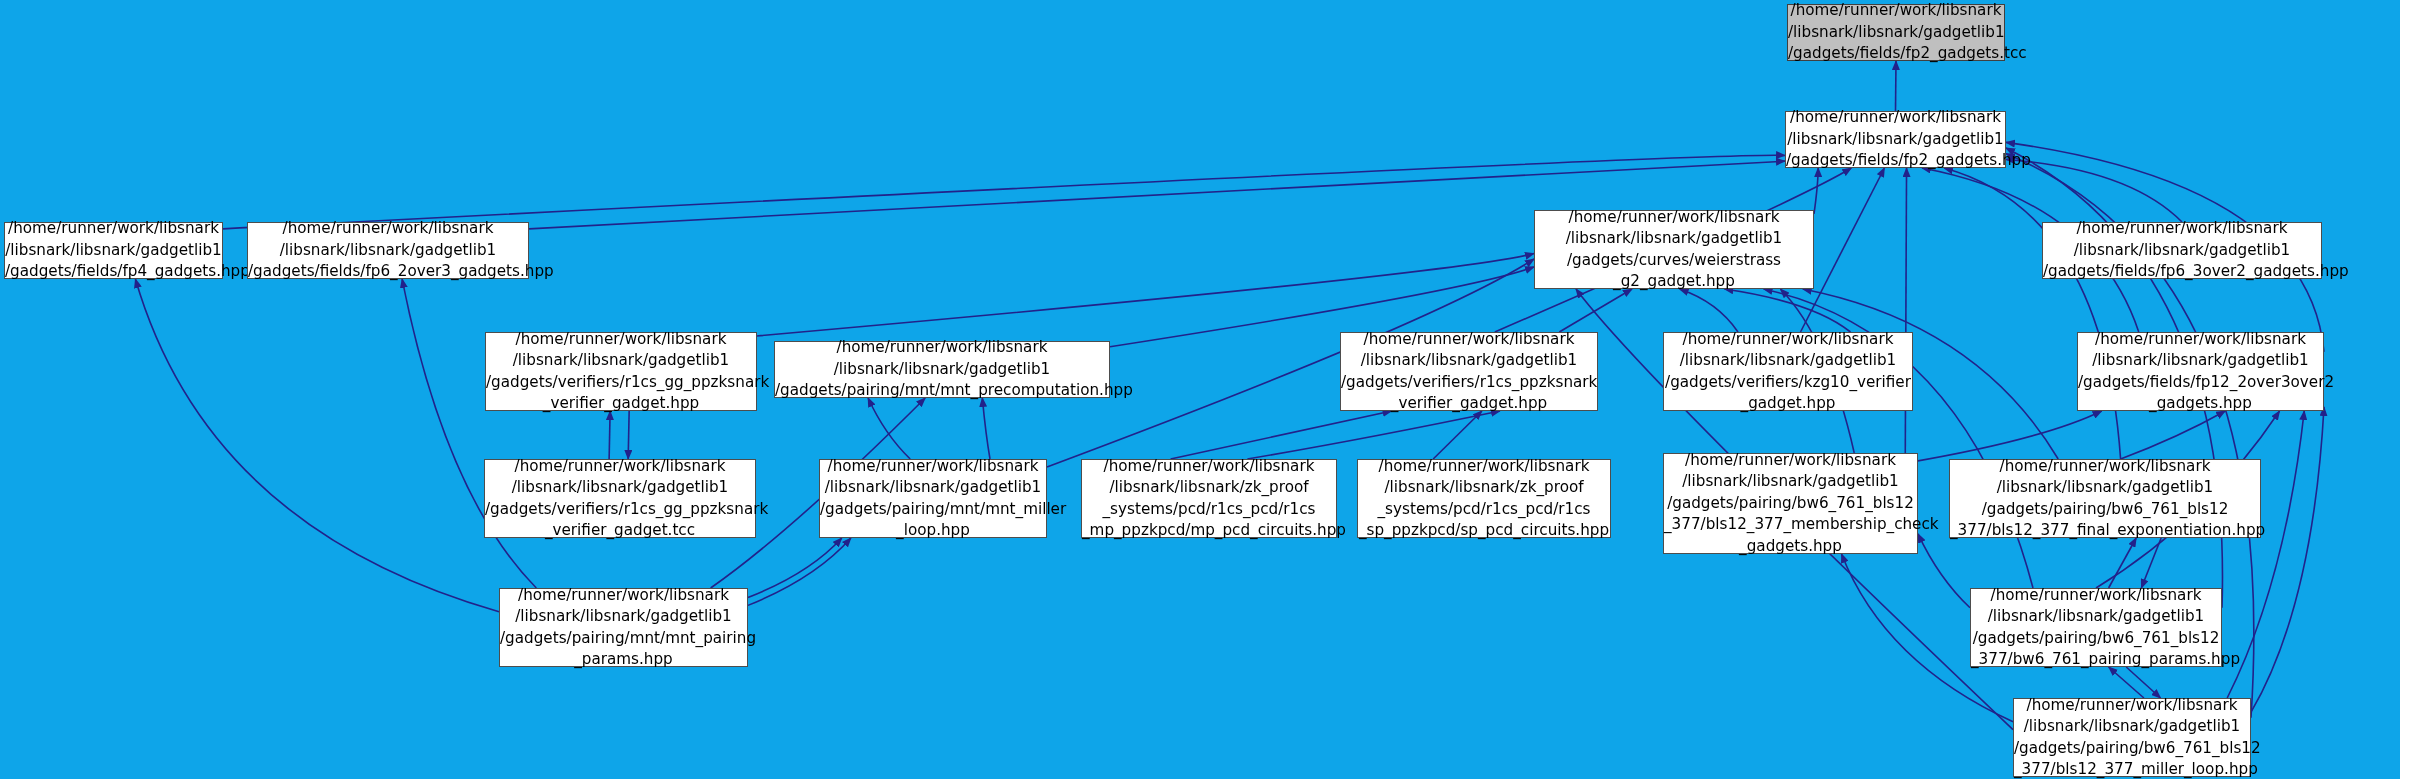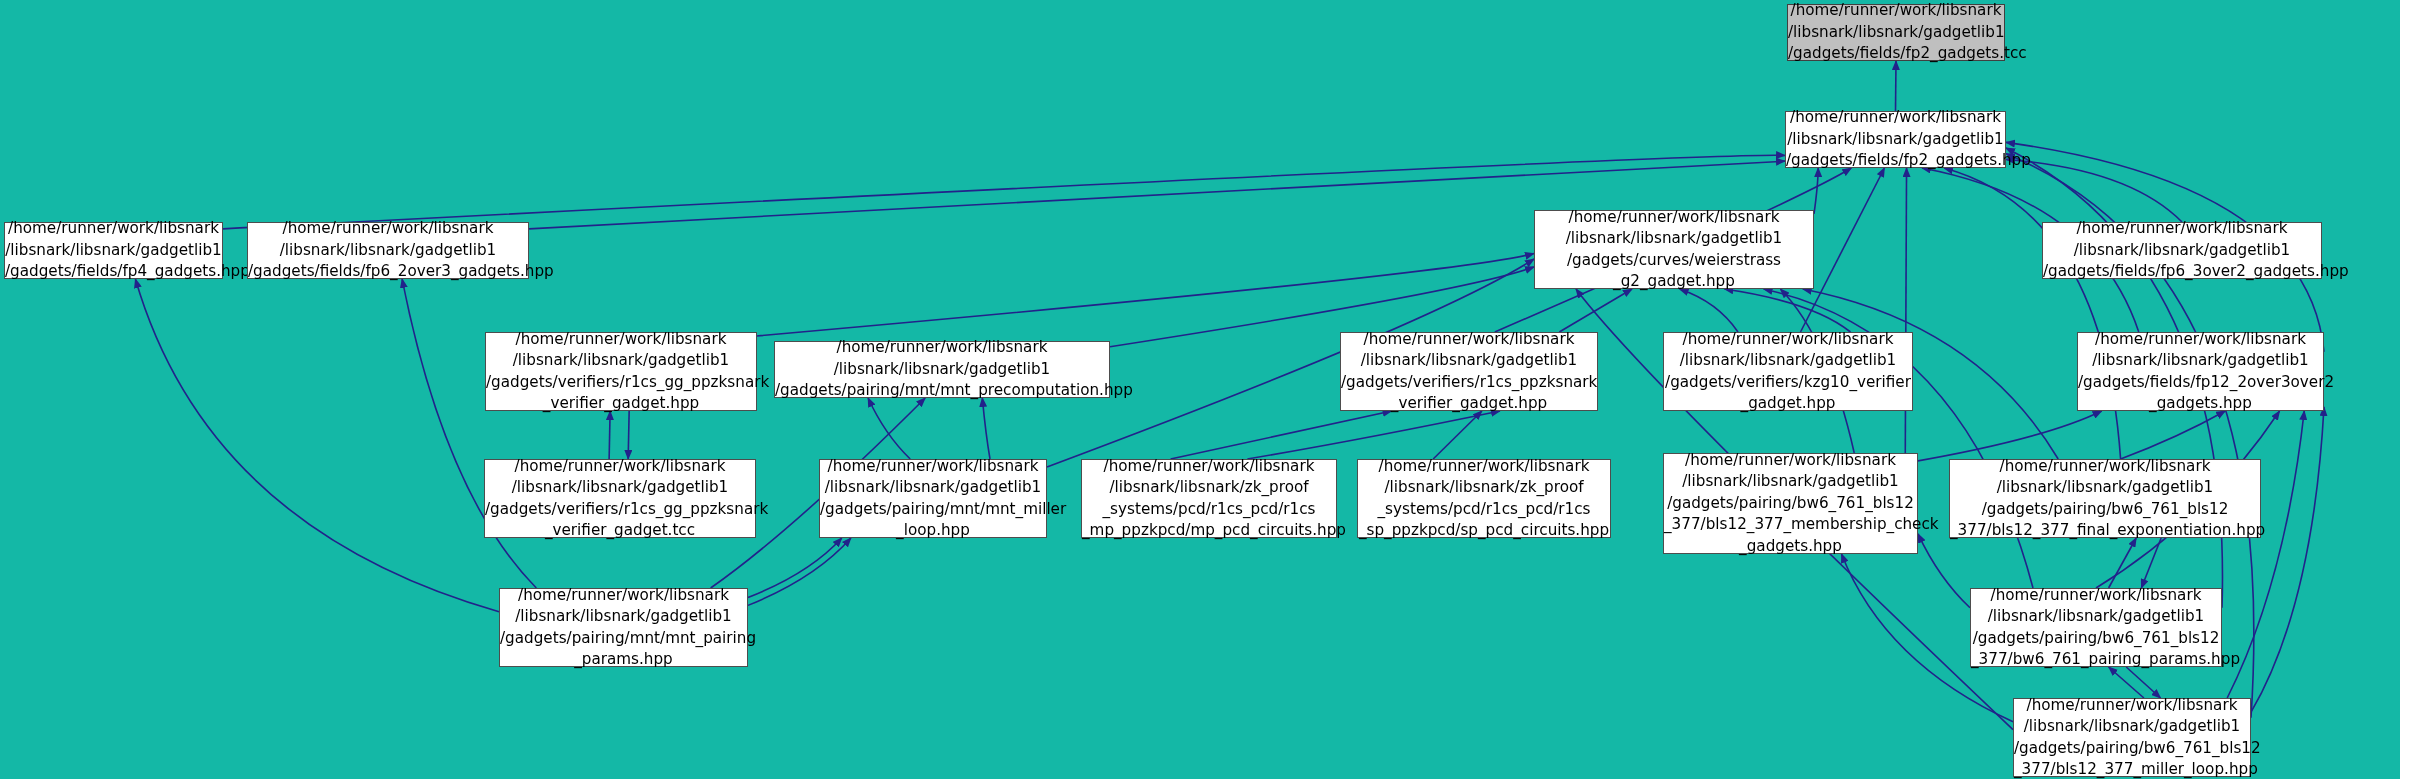--- a/index.html
+++ b/index.html
@@ -1,21 +1,21 @@
 <!DOCTYPE html>
 <html><head>
 <meta charset="utf-8">
 <title>fp2_gadgets.tcc include dependency graph</title>
 <style>
   html,body{margin:0;padding:0;background:#ffffff;}
   #canvas{
     position:relative;
     width:2400px;
     height:779px;
-    background:#14b8a6;
+    background:#0ea5e9;
     overflow:hidden;
     font-family:"DejaVu Sans","Liberation Sans",sans-serif;
   }
   svg#edges{
     position:absolute;left:0;top:0;width:2434px;height:779px;
     pointer-events:none;
   }
   .node{
     position:absolute;
     box-sizing:border-box;

